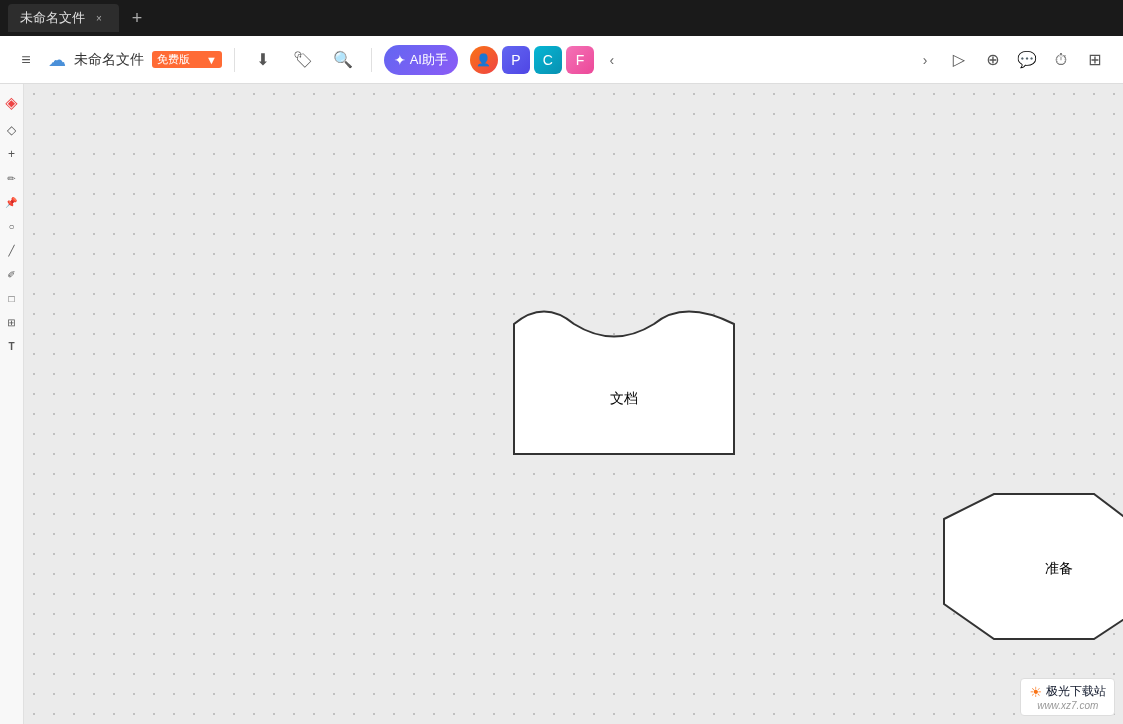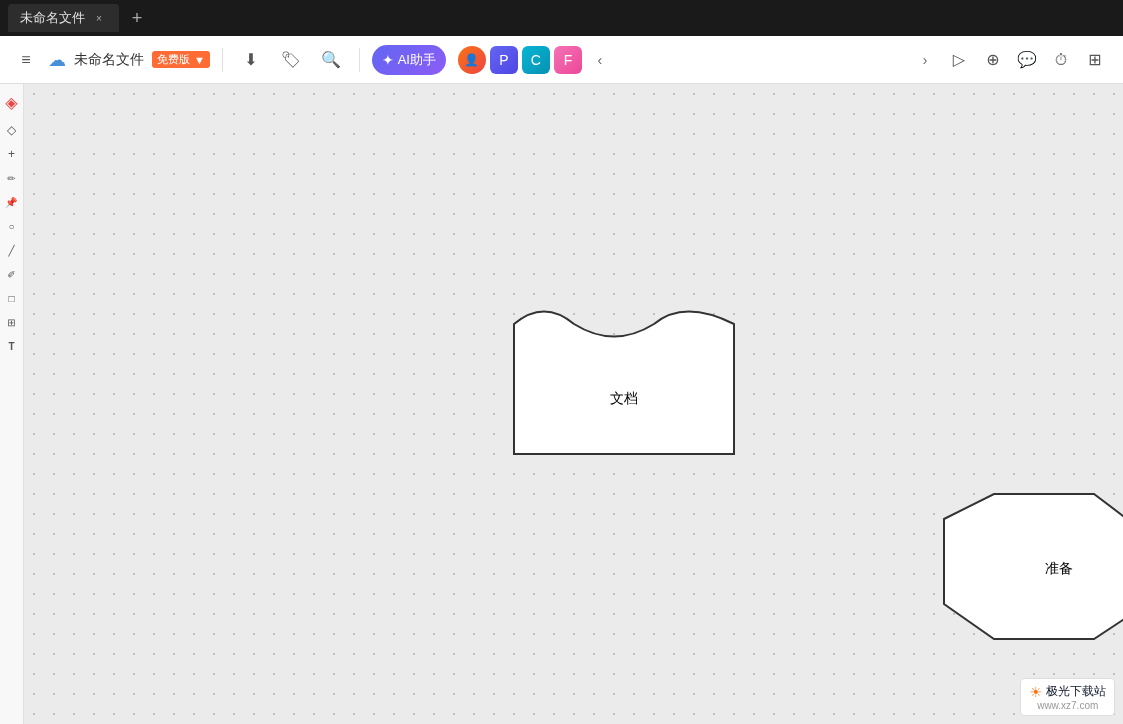--- a/index.html
+++ b/index.html
@@ -99,21 +99,21 @@
       font-weight: 500;
     }
     .free-badge {
       background: #ff6b35;
       color: white;
       font-size: 11px;
       padding: 1px 5px;
       border-radius: 3px;
       display: flex;
       align-items: center;
-      gap: 4px;
+      gap: 16px;
     }
     .toolbar-divider {
       width: 1px;
       height: 24px;
       background: #e0e0e0;
       margin: 0 4px;
     }
     .toolbar-icon-btn {
       width: 32px;
       height: 32px;
@@ -244,20 +244,21 @@
       border: 1px solid #ddd;
       border-radius: 4px;
       padding: 4px 8px;
       font-size: 11px;
       color: #666;
       text-align: center;
     }
     .watermark-url {
       font-size: 10px;
       color: #999;
+      font-style: italic;
     }
 
     
     .shape-label {
       font-size: 14px;
       color: #333;
       font-family: 'Microsoft YaHei', sans-serif;
     }
   </style>
 </head>

